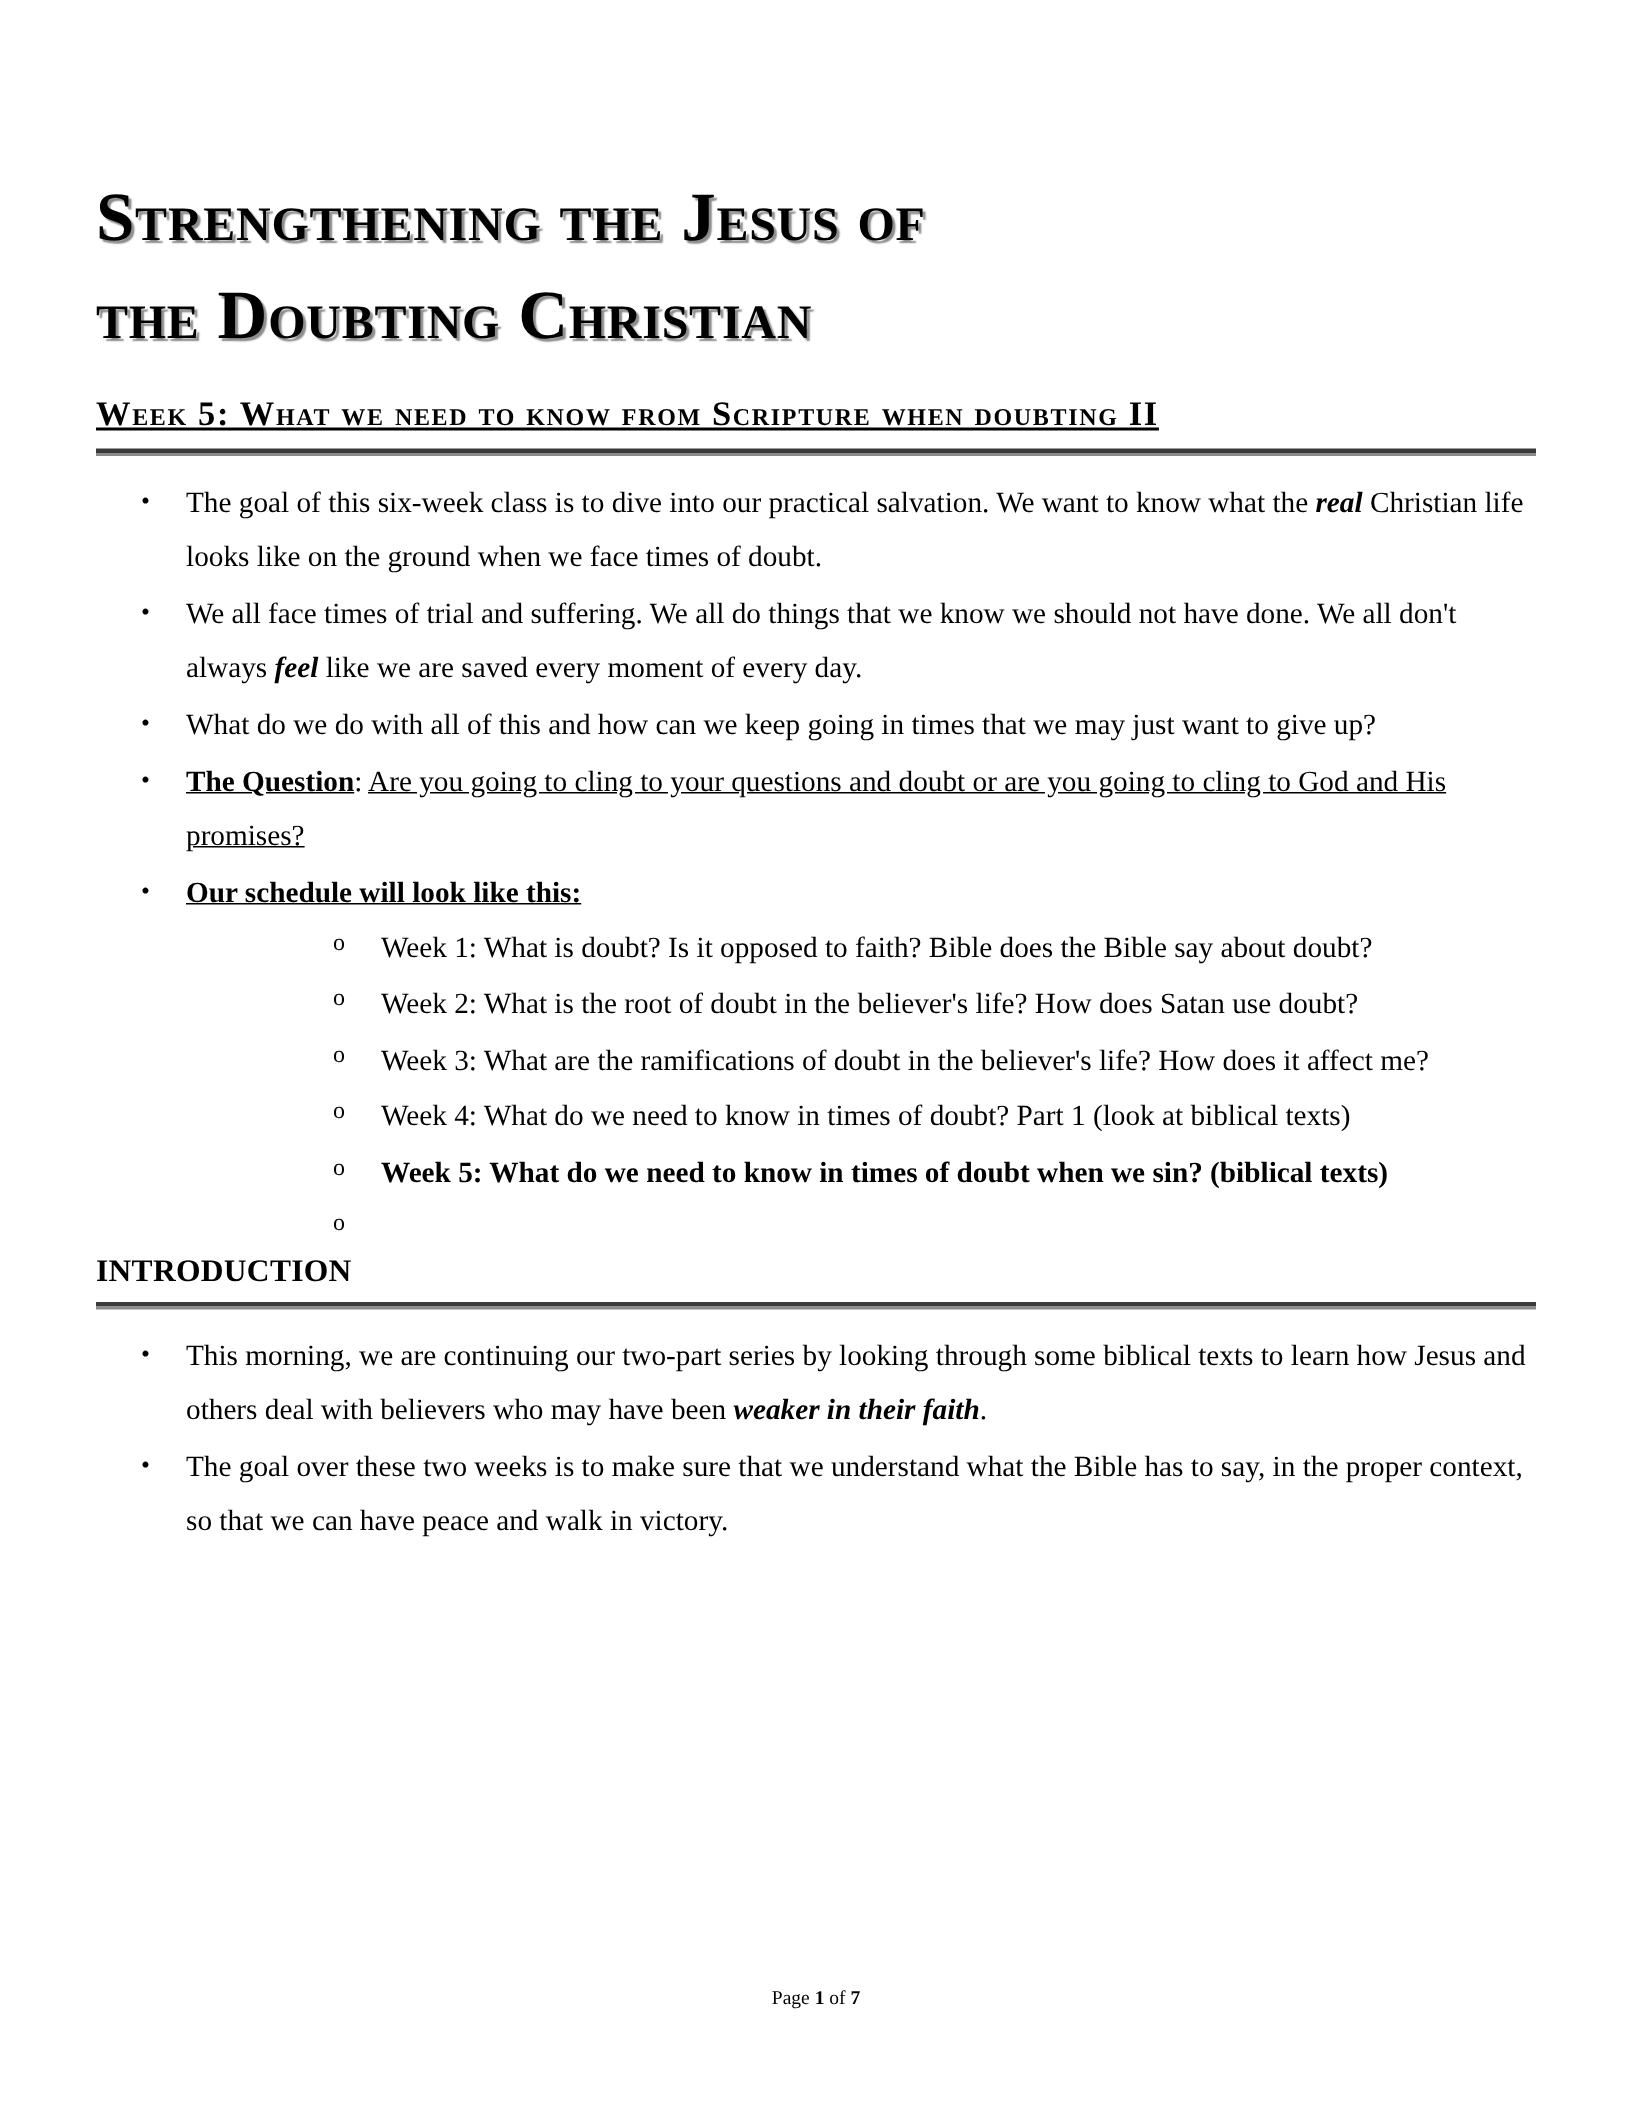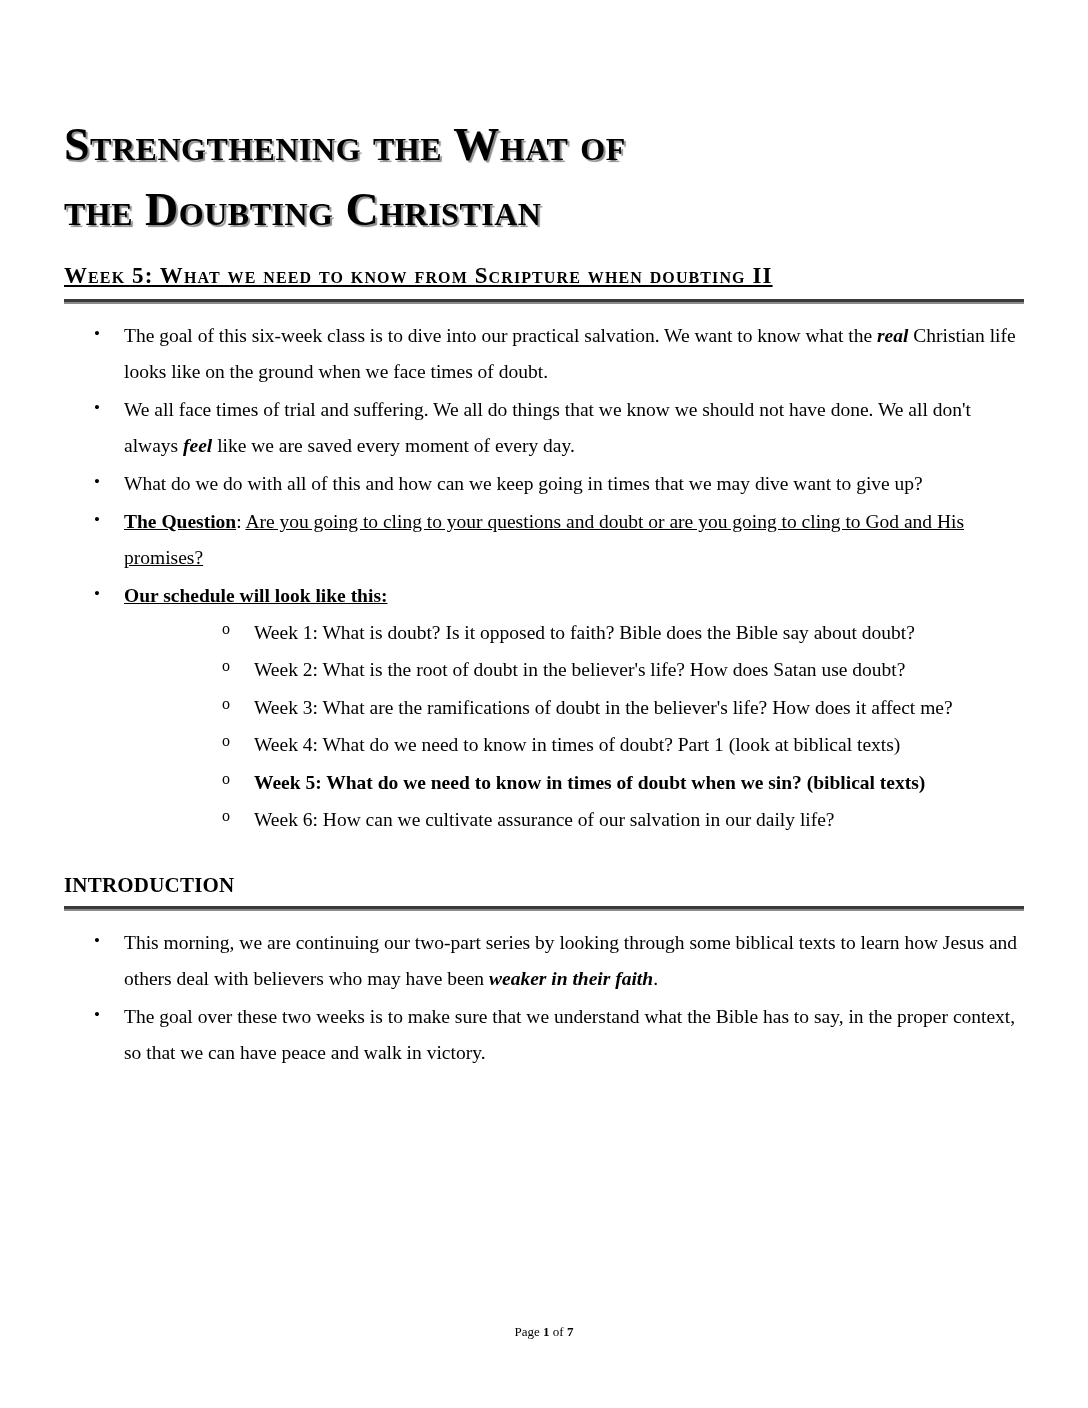--- a/index.html
+++ b/index.html
@@ -105,41 +105,41 @@
     font-size: 13px;
   }
   .footer .b { font-weight: bold; }
 </style>
 </head>
 <body>
 
 <div class="page">
 
   <h1 class="doc-title">
-    <span class="smallcaps">Strengthening the What of</span><br>
+    <span class="smallcaps">Strengthening the Jesus of</span><br>
     <span class="smallcaps">the Doubting Christian</span>
   </h1>
 
   <div class="subtitle">Week 5: What we need to know from Scripture when doubting II</div>
 
   <div>
     <div class="rule"></div>
 
     <ul class="bullets">
       <li>
         <span class="bullet-mark">•</span>
         <span><span>The goal of this six-week class is to dive into our practical salvation. We want to know what the </span><span class="i">real</span><span> Christian life looks like on the ground when we face times of doubt.</span></span>
       </li>
       <li>
         <span class="bullet-mark">•</span>
         <span><span>We all face times of trial and suffering. We all do things that we know we should not have done. We all don't always </span><span class="i">feel</span><span> like we are saved every moment of every day.</span></span>
       </li>
       <li>
         <span class="bullet-mark">•</span>
-        <span>What do we do with all of this and how can we keep going in times that we may dive want to give up?</span>
+        <span>What do we do with all of this and how can we keep going in times that we may just want to give up?</span>
       </li>
       <li>
         <span class="bullet-mark">•</span>
         <span><span class="bu">The Question</span><span>: </span><span class="u">Are you going to cling to your questions and doubt or are you going to cling to God and His promises?</span></span>
       </li>
       <li>
         <span class="bullet-mark">•</span>
         <span class="bu">Our schedule will look like this:</span>
         <ul class="subbullets">
           <li>
@@ -157,21 +157,20 @@
           <li>
             <span class="bullet-mark">o</span>
             <span>Week 4: What do we need to know in times of doubt? Part 1 (look at biblical texts)</span>
           </li>
           <li>
             <span class="bullet-mark">o</span>
             <span class="b">Week 5: What do we need to know in times of doubt when we sin? (biblical texts)</span>
           </li>
           <li>
             <span class="bullet-mark">o</span>
-            <span>Week 6: How can we cultivate assurance of our salvation in our daily life?</span>
           </li>
         </ul>
       </li>
     </ul>
   </div>
 
   <div>
     <div class="section-head">INTRODUCTION</div>
     <div class="rule"></div>
 

